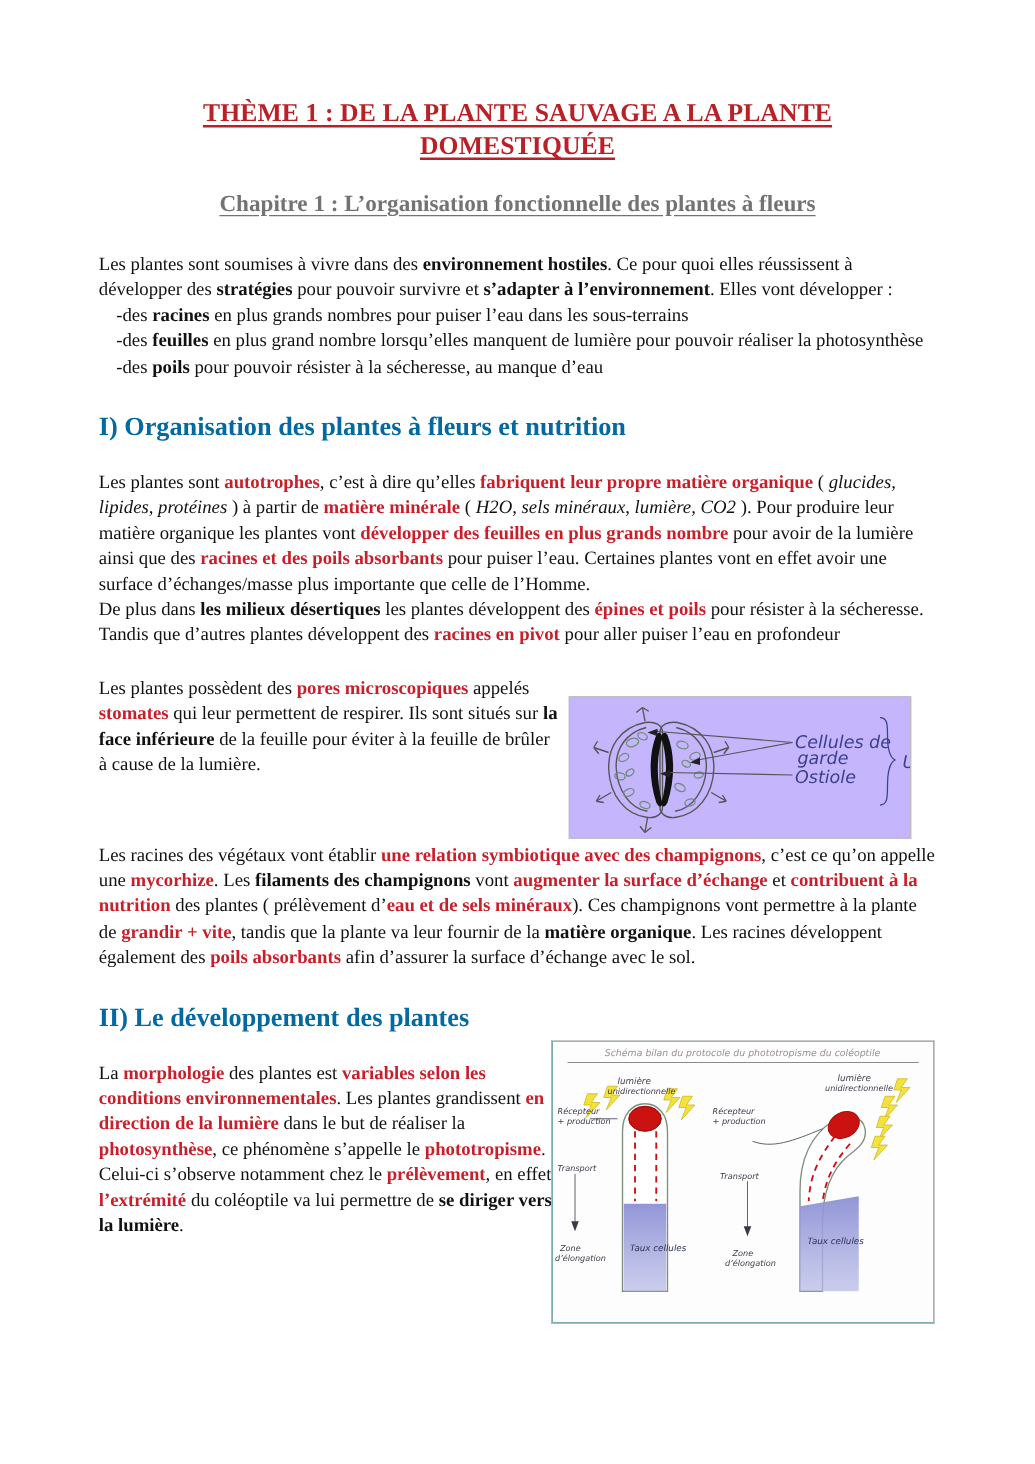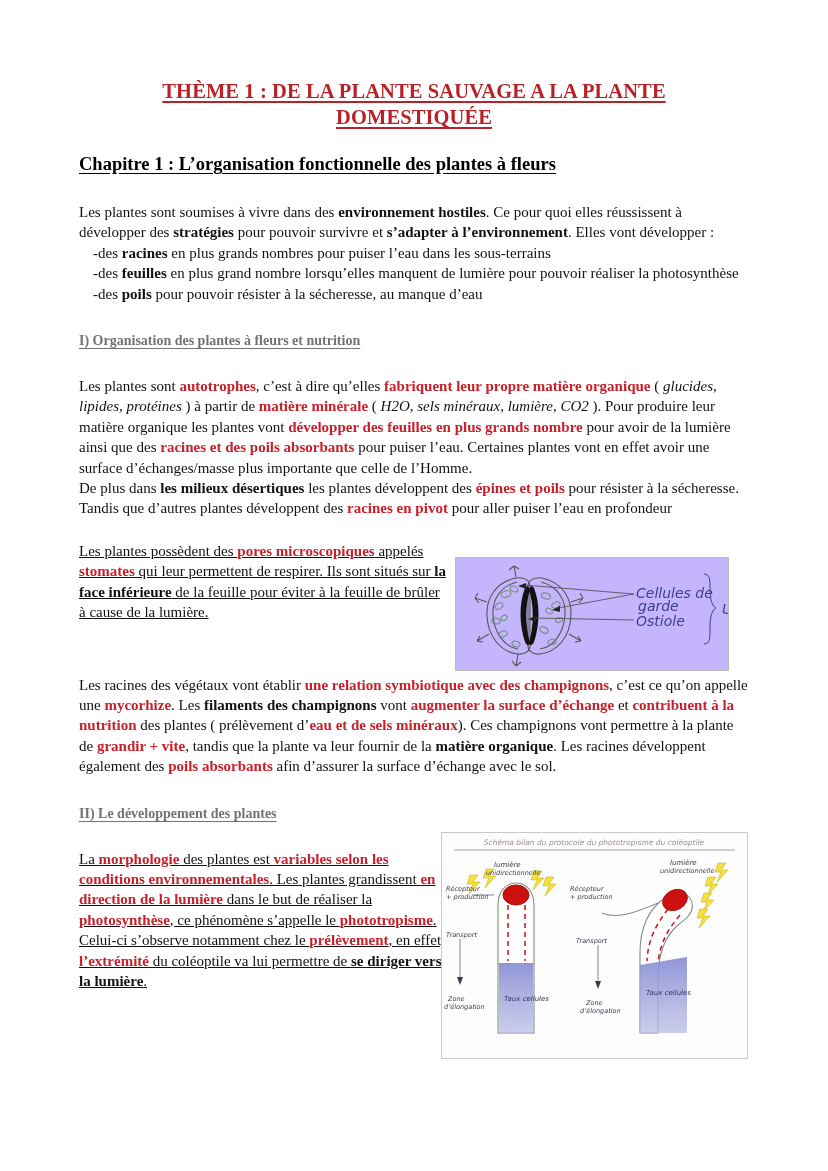--- a/index.html
+++ b/index.html
@@ -33,35 +33,35 @@
     line-height: 26px;
     text-align: center;
     text-decoration: underline;
     text-underline-offset: 3px;
     margin: 0 0 0 0;
     letter-spacing: 0.1px;
   }
   .doc-title .l2 { display: block; }
 
   .chapter-title {
-    color: #000000;
+    color: #737373;
     font-weight: bold;
     font-size: 18.5px;
     line-height: 24px;
     text-decoration: underline;
     text-underline-offset: 3px;
     margin: 22px 0 0 0;
+    text-align: center;
   }
 
   .section-title {
-    color: #737373;
+    color: #0369a1;
     font-weight: bold;
-    font-size: 14px;
+    font-size: 21px;
     line-height: 22px;
-    text-decoration: underline;
     text-underline-offset: 3px;
     margin: 0;
   }
 
   
   p.para {
     font-size: 15px;
     line-height: 20.4px;
     margin: 0;
     text-align: left;
@@ -93,21 +93,21 @@
     left: 441px;
     top: 832px;
     width: 305px;
     height: 225px;
     border: 1px solid #c9c9c9;
     background: #0f766e;
     overflow: hidden;
   }
 
   
-  .wrap-narrow { width: 368px; text-decoration: underline; }
+  .wrap-narrow { width: 368px; }
 
   .hand {
     font-family: "DejaVu Sans", sans-serif;
     fill: #3b3f8f;
   }
 </style>
 </head>
 <body>
 
 <div class="page">

